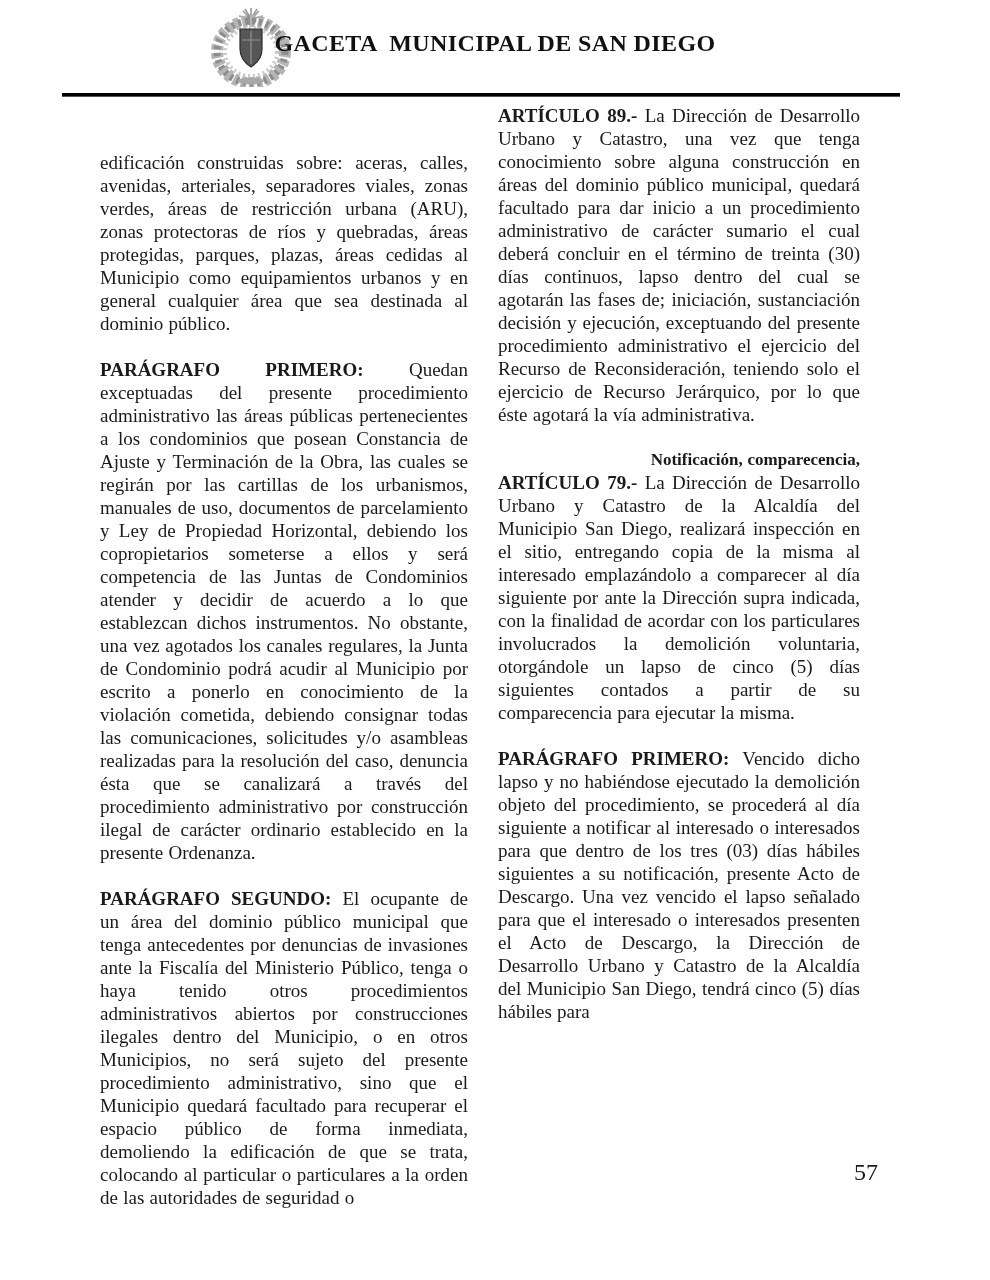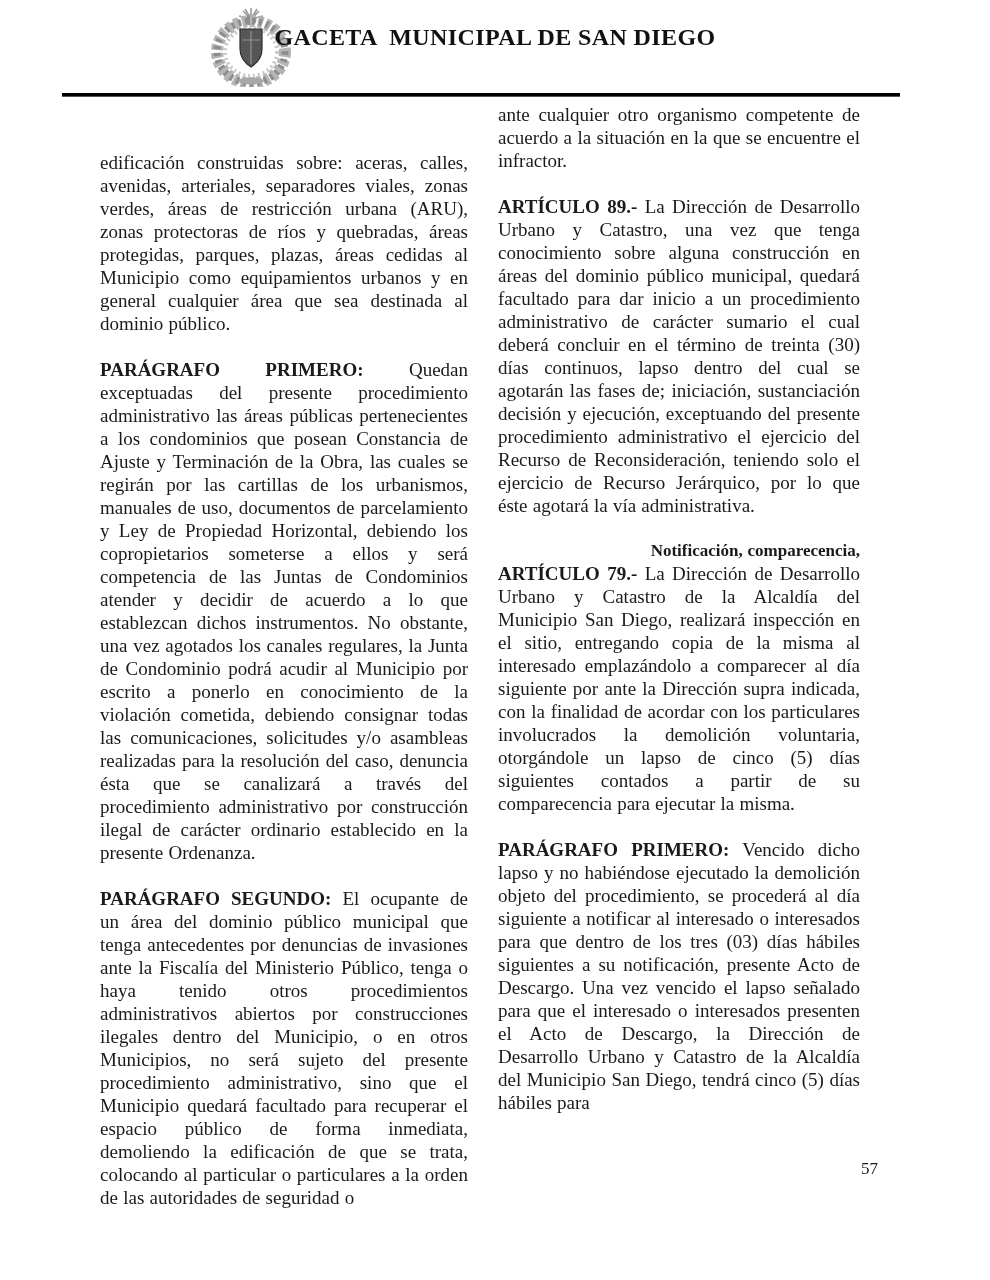--- a/index.html
+++ b/index.html
@@ -12,21 +12,21 @@
     overflow: hidden;
   }
   .page { position: absolute; inset: 0; }
 
   
   .seal {
     position: absolute; left: 210px; top: 7px;
     width: 82px; height: 80px;
   }
   .title {
-    position: absolute; left: 0; top: 24px; width: 100%;
+    position: absolute; left: 0; top: 30px; width: 100%;
     margin: 0;
     text-align: center;
     font-size: 24px; font-weight: bold;
     letter-spacing: 0.4px;
     white-space: pre;
     color: #111;
   }
   .rule {
     position: absolute; top: 93px; left: 62px;
     width: 838px; height: 3px;
@@ -58,21 +58,21 @@
     font-size: 17px;
     line-height: 21px;
     text-align: right;
     margin: 0 0 1px 0;
   }
 
   .page-number {
     position: absolute;
     top: 1159px;
     right: 112px;
-    font-size: 17px;
+    font-size: 24px;
     color: #1a1a1a;
   }
 </style>
 </head>
 <body>
 
 <div class="page">
 
   <div class="seal">
     <svg width="82" height="80" viewBox="0 0 82 80" xmlns="http://www.w3.org/2000/svg" aria-hidden="true">
@@ -110,21 +110,20 @@
       <p class="para"><span>edificación construidas sobre: aceras, calles, avenidas, arteriales, separadores viales, zonas verdes, áreas de restricción urbana (ARU), zonas protectoras de ríos y quebradas, áreas protegidas, parques, plazas, áreas cedidas al Municipio como equipamientos urbanos y en general cualquier área que sea destinada al dominio público.</span></p>
 
       <p class="para"><span class="lead">PARÁGRAFO PRIMERO:</span>
         <span>Quedan exceptuadas del presente procedimiento administrativo las áreas públicas pertenecientes a los condominios que posean Constancia de Ajuste y Terminación de la Obra, las cuales se regirán por las cartillas de los urbanismos, manuales de uso, documentos de parcelamiento y Ley de Propiedad Horizontal, debiendo los copropietarios someterse a ellos y será competencia de las Juntas de Condominios atender y decidir de acuerdo a lo que establezcan dichos instrumentos. No obstante, una vez agotados los canales regulares, la Junta de Condominio podrá acudir al Municipio por escrito a ponerlo en conocimiento de la violación cometida, debiendo consignar todas las comunicaciones, solicitudes y/o asambleas realizadas para la resolución del caso, denuncia ésta que se canalizará a través del procedimiento administrativo por construcción ilegal de carácter ordinario establecido en la presente Ordenanza.</span></p>
 
       <p class="para"><span class="lead">PARÁGRAFO SEGUNDO:</span>
         <span>El ocupante de un área del dominio público municipal que tenga antecedentes por denuncias de invasiones ante la Fiscalía del Ministerio Público, tenga o haya tenido otros procedimientos administrativos abiertos por construcciones ilegales dentro del Municipio, o en otros Municipios, no será sujeto del presente procedimiento administrativo, sino que el Municipio quedará facultado para recuperar el espacio público de forma inmediata, demoliendo la edificación de que se trata, colocando al particular o particulares a la orden de las autoridades de seguridad o</span></p>
     </section>
 
     <section class="col col-right">
-      <p class="para"><span>ante cualquier otro organismo competente de acuerdo a la situación en la que se encuentre el infractor.</span></p>
 
       <div class="heading">
       </div>
 
       <p class="para"><span class="lead">ARTÍCULO 89.-</span>
         <span>La Dirección de Desarrollo Urbano y Catastro, una vez que tenga conocimiento sobre alguna construcción en áreas del dominio público municipal, quedará facultado para dar inicio a un procedimiento administrativo de carácter sumario el cual deberá concluir en el término de treinta (30) días continuos, lapso dentro del cual se agotarán las fases de; iniciación, sustanciación decisión y ejecución, exceptuando del presente procedimiento administrativo el ejercicio del Recurso de Reconsideración, teniendo solo el ejercicio de Recurso Jerárquico, por lo que éste agotará la vía administrativa.</span></p>
 
       <div class="heading">
         <div>Notificación, comparecencia,</div>
       </div>

